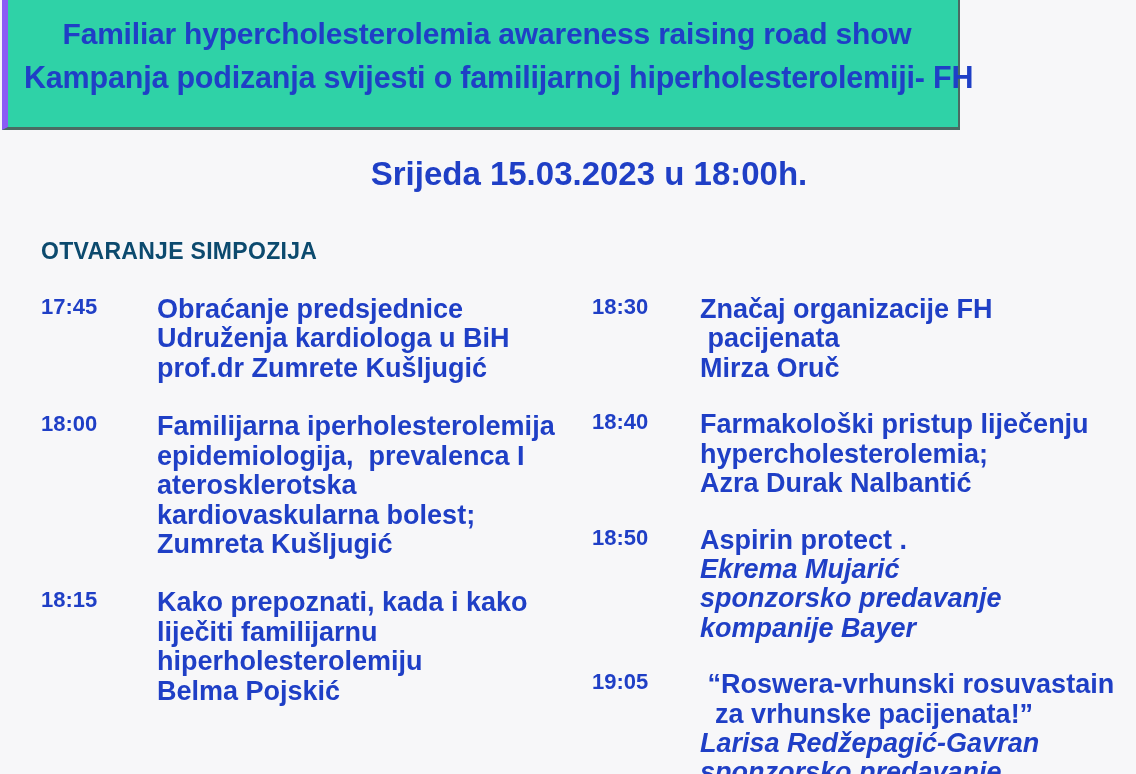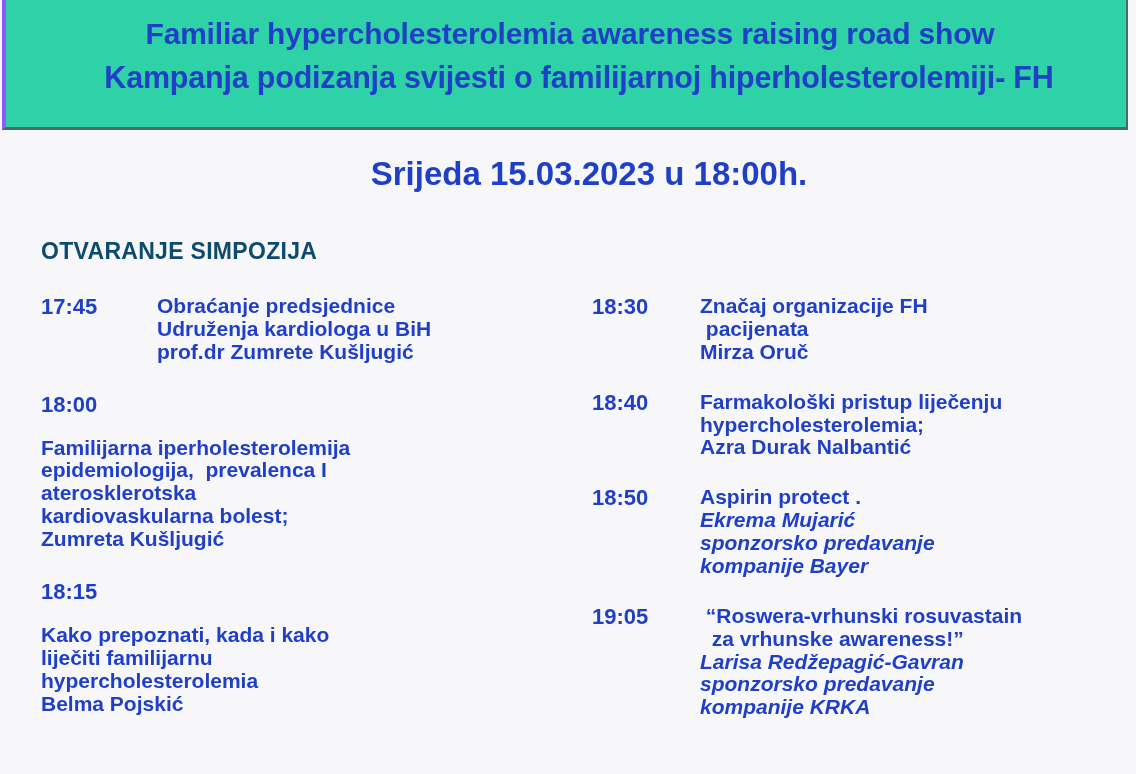--- a/index.html
+++ b/index.html
@@ -15,45 +15,45 @@
     font-family:"Liberation Sans", sans-serif;
     color:#1f3fc6;
     position:relative;
   }
 
   
   #header-banner {
     position:absolute;
     left:2px;
     top:0;
-    width:1126px;
+    width:958px;
     height:130px;
     background:#2fd2a7;
     border-right:2px solid #4a6b63;
     border-bottom:3px solid #4a6b63;
-    border-left:4px solid #8b5cf6;
+    border-left:6px solid #8b5cf6;
   }
   .banner-line {
     position:absolute;
     width:100%;
     text-align:center;
     font-weight:bold;
     color:#1f3fc6;
     letter-spacing:-0.2px;
     white-space:nowrap;
   }
   #banner-line-en {
     top:17px;
     font-size:30px;
     padding-left:8px;
   }
   #banner-line-bs {
     top:60px;
     font-size:30.5px;
-    padding-left:26px;
+    padding-left:16px;
   }
 
   
   #event-date {
     position:absolute;
     top:155px;
     left:0;
     width:1136px;
     text-align:center;
     padding-left:42px;
@@ -99,30 +99,30 @@
     white-space:nowrap;
     flex:0 0 auto;
     line-height:1.09;
     color:#1f3fc6;
   }
   #program-column-left  .entry-time { width:96px; }
   #program-column-right .entry-time { width:88px; }
 
   .entry-lines { flex:1 1 auto; }
   .entry-line {
-    font-size:21px;
+    font-size:27px;
     font-weight:bold;
     line-height:1.09;
     white-space:pre;
     color:#1f3fc6;
   }
   .entry-line.italic { font-style:italic; }
 
   
-  #program-column-left  .program-entry + .program-entry { margin-top:29px;flex-direction:column; }
+  #program-column-left  .program-entry + .program-entry { margin-top:29px; }
   
   #program-column-right .program-entry + .program-entry { margin-top:27px; }
 </style>
 </head>
 <body>
 
 <div id="header-banner">
   <div class="banner-line" id="banner-line-en">Familiar hypercholesterolemia awareness raising road show</div>
   <div class="banner-line" id="banner-line-bs">Kampanja podizanja svijesti o familijarnoj hiperholesterolemiji- FH</div>
 </div>
@@ -149,21 +149,21 @@
           <div class="entry-line">aterosklerotska</div>
           <div class="entry-line">kardiovaskularna bolest;</div>
           <div class="entry-line">Zumreta Kušljugić</div>
         </div>
       </div>
       <div class="program-entry">
         <div class="entry-time">18:15</div>
         <div class="entry-lines">
           <div class="entry-line">Kako prepoznati, kada i kako</div>
           <div class="entry-line">liječiti familijarnu</div>
-          <div class="entry-line">hypercholesterolemia</div>
+          <div class="entry-line">hiperholesterolemiju</div>
           <div class="entry-line">Belma Pojskić</div>
         </div>
       </div>
     </div>
   <div class="program-column" id="program-column-right">
       <div class="program-entry">
         <div class="entry-time">18:30</div>
         <div class="entry-lines">
           <div class="entry-line">Značaj organizacije FH</div>
           <div class="entry-line"> pacijenata</div>
@@ -184,20 +184,20 @@
           <div class="entry-line">Aspirin protect .</div>
           <div class="entry-line italic">Ekrema Mujarić</div>
           <div class="entry-line italic">sponzorsko predavanje</div>
           <div class="entry-line italic">kompanije Bayer</div>
         </div>
       </div>
       <div class="program-entry">
         <div class="entry-time">19:05</div>
         <div class="entry-lines">
           <div class="entry-line"> “Roswera-vrhunski rosuvastain</div>
-          <div class="entry-line">  za vrhunske awareness!”</div>
+          <div class="entry-line">  za vrhunske pacijenata!”</div>
           <div class="entry-line italic">Larisa Redžepagić-Gavran</div>
           <div class="entry-line italic">sponzorsko predavanje</div>
           <div class="entry-line italic">kompanije KRKA</div>
         </div>
       </div>
     </div>
 </div>
 
 </body></html>

